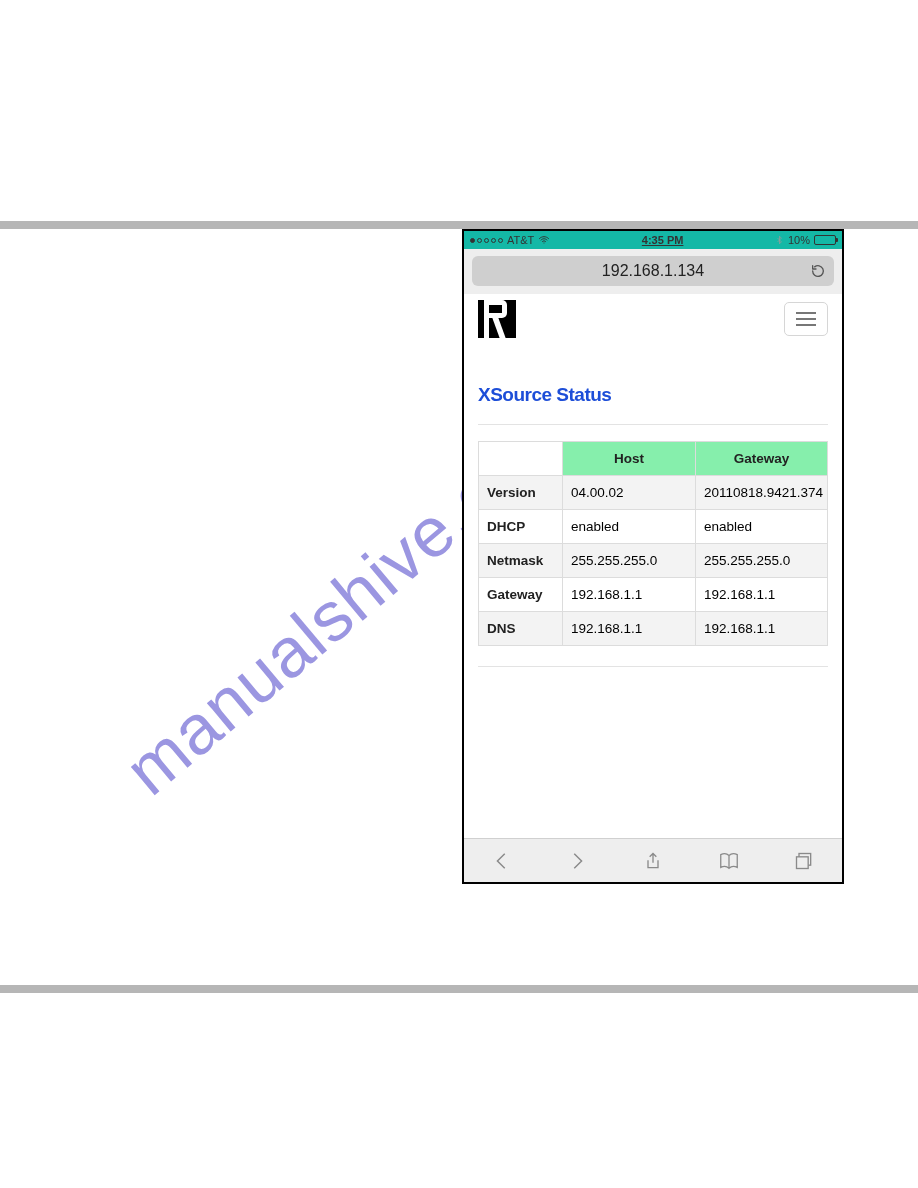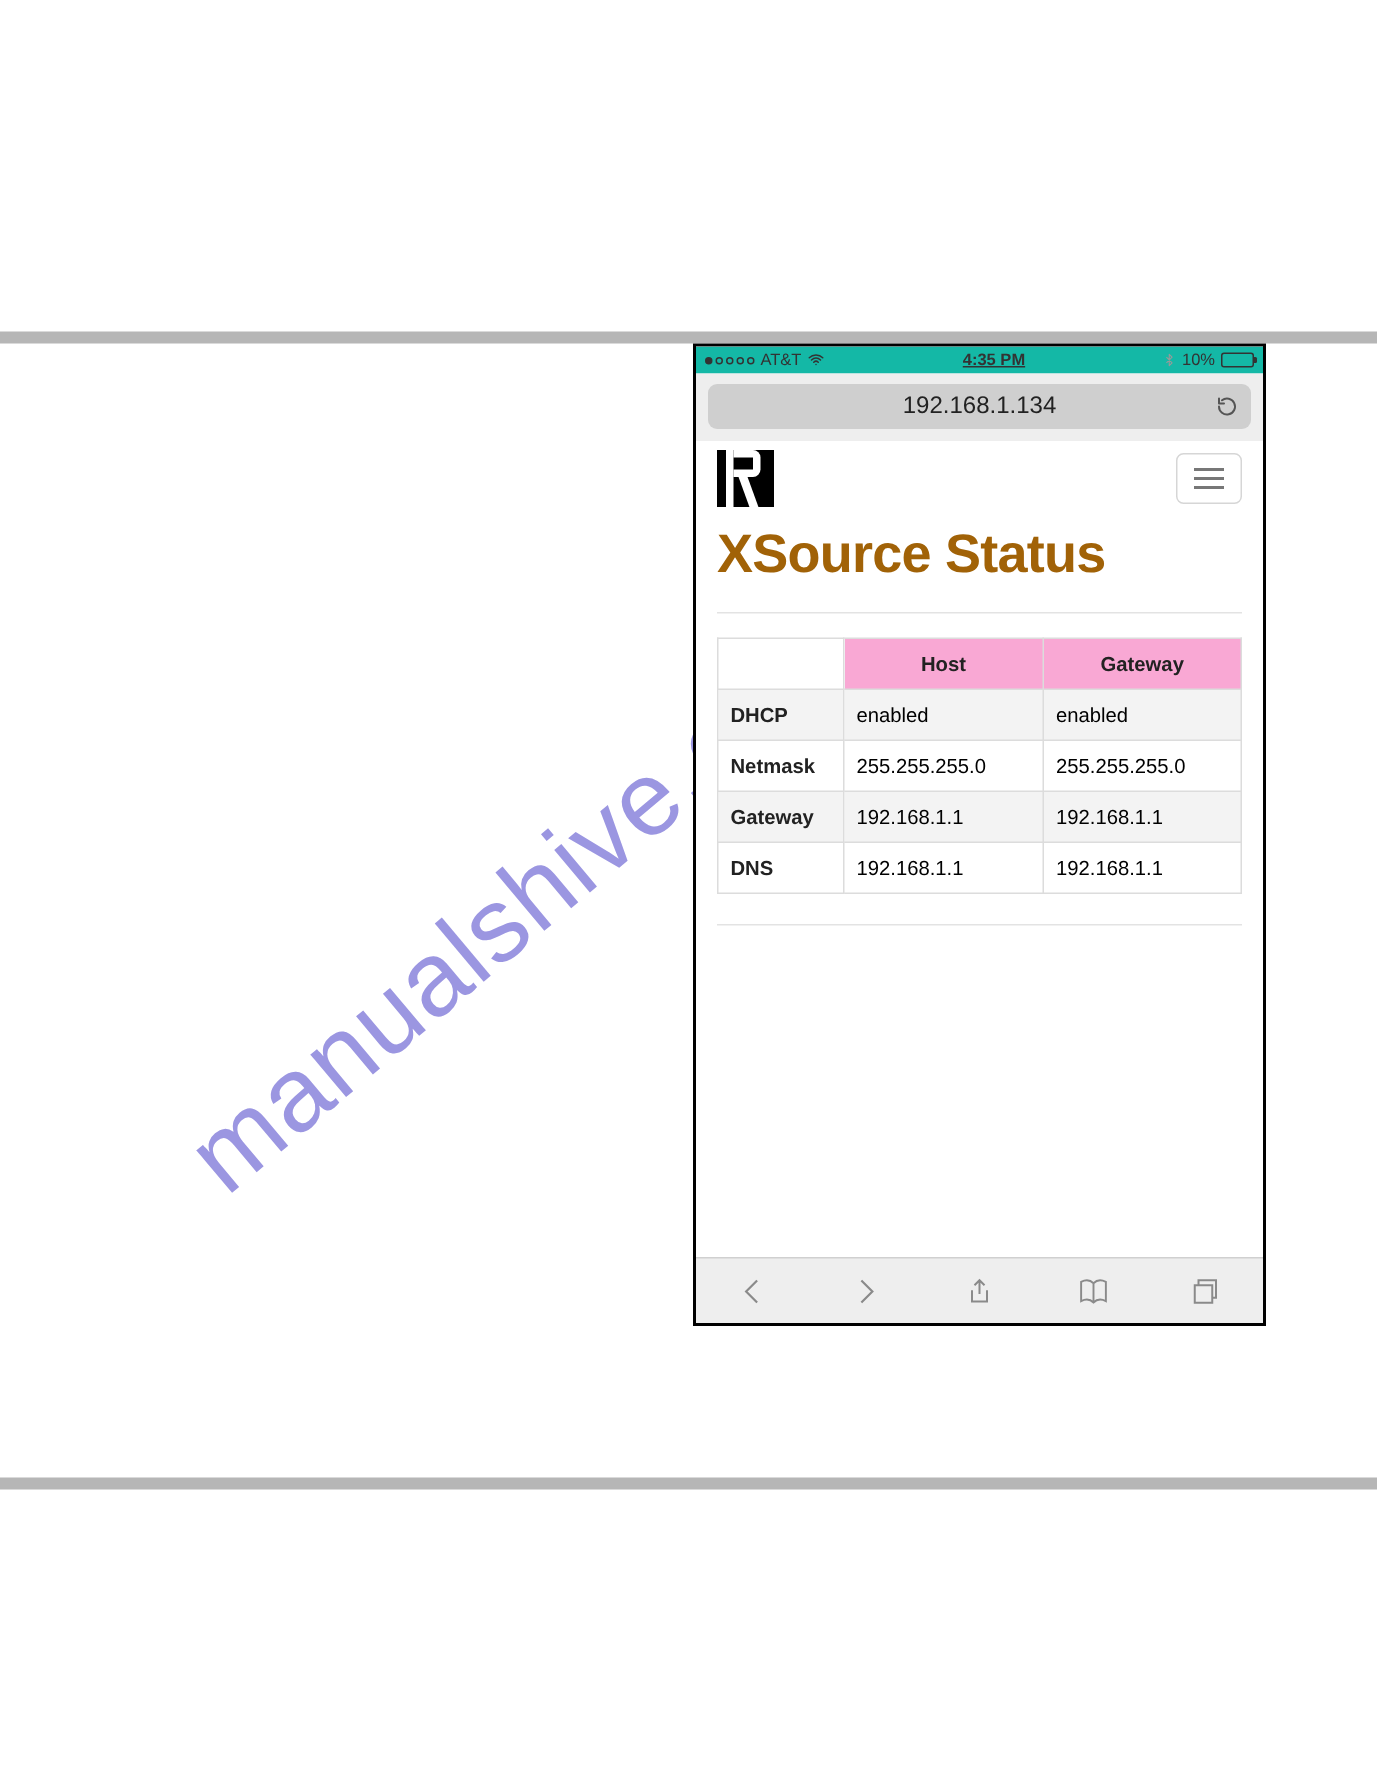--- a/index.html
+++ b/index.html
@@ -129,45 +129,46 @@
 
   .hamburger {
     width: 44px; height: 34px;
     border: 1px solid #d6d6d6; border-radius: 5px;
     display: flex; flex-direction: column; justify-content: center; align-items: center;
     gap: 4px; background: #fff;
   }
   .hamburger span { display:block; width: 20px; height: 2px; background: #777; }
 
   .title {
-    font-size: 36px;
+    font-size: 19px;
     font-weight: 700;
+    margin-top: 36px;
     margin-bottom: 18px;
-    color: #a16207;
+    color: #1d4ed8;
     letter-spacing: -0.5px;
   }
   .title-rule {
     height: 1px; background: #e3e3e3; margin-bottom: 16px;
   }
 
   table {
     width: 100%;
     border-collapse: collapse;
     font-size: 13.5px;
     table-layout: fixed;
   }
   th, td {
     border: 1px solid #dcdcdc;
     padding: 9px 8px;
     text-align: left;
     white-space: nowrap;
     overflow: hidden;
   }
   th { font-weight: 700; color: #222; }
-  thead th { text-align: center; background: #f9a8d4; }
+  thead th { text-align: center; background: #86efac; }
   thead th:first-child { background: #fff; }
   tbody tr:nth-child(odd) td,
   tbody tr:nth-child(odd) th { background: #f3f3f3; }
   tbody th { width: 84px; }
   .col-host { width: 133px; }
   .col-streamer { width: auto; }
 
   .page-bottom-rule {
     height: 1px; background: #e3e3e3; margin-top: 20px;
   }
@@ -256,20 +257,25 @@
       </colgroup>
       <thead>
         <tr>
           <th></th>
           <th>Host</th>
           <th>Gateway</th>
         </tr>
       </thead>
       <tbody>
         <tr>
+          <th>Version</th>
+          <td>04.00.02</td>
+          <td>20110818.9421.374</td>
+        </tr>
+        <tr>
           <th>DHCP</th>
           <td>enabled</td>
           <td>enabled</td>
         </tr>
         <tr>
           <th>Netmask</th>
           <td>255.255.255.0</td>
           <td>255.255.255.0</td>
         </tr>
         <tr>

